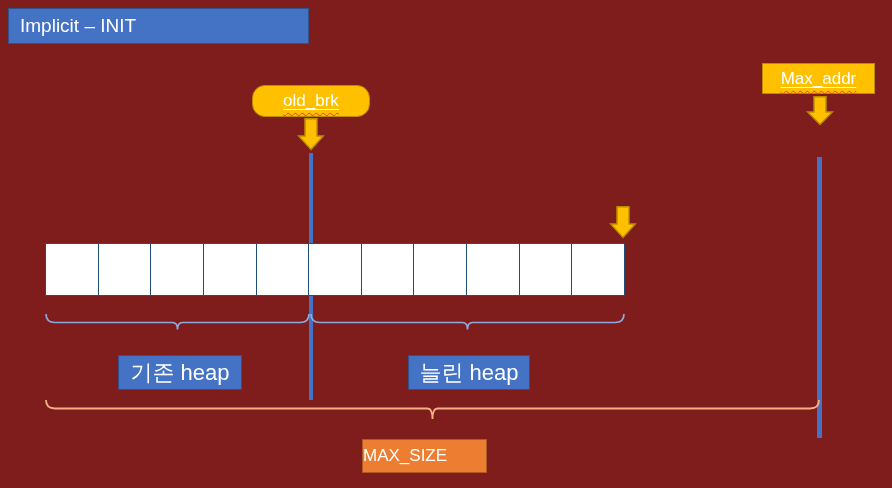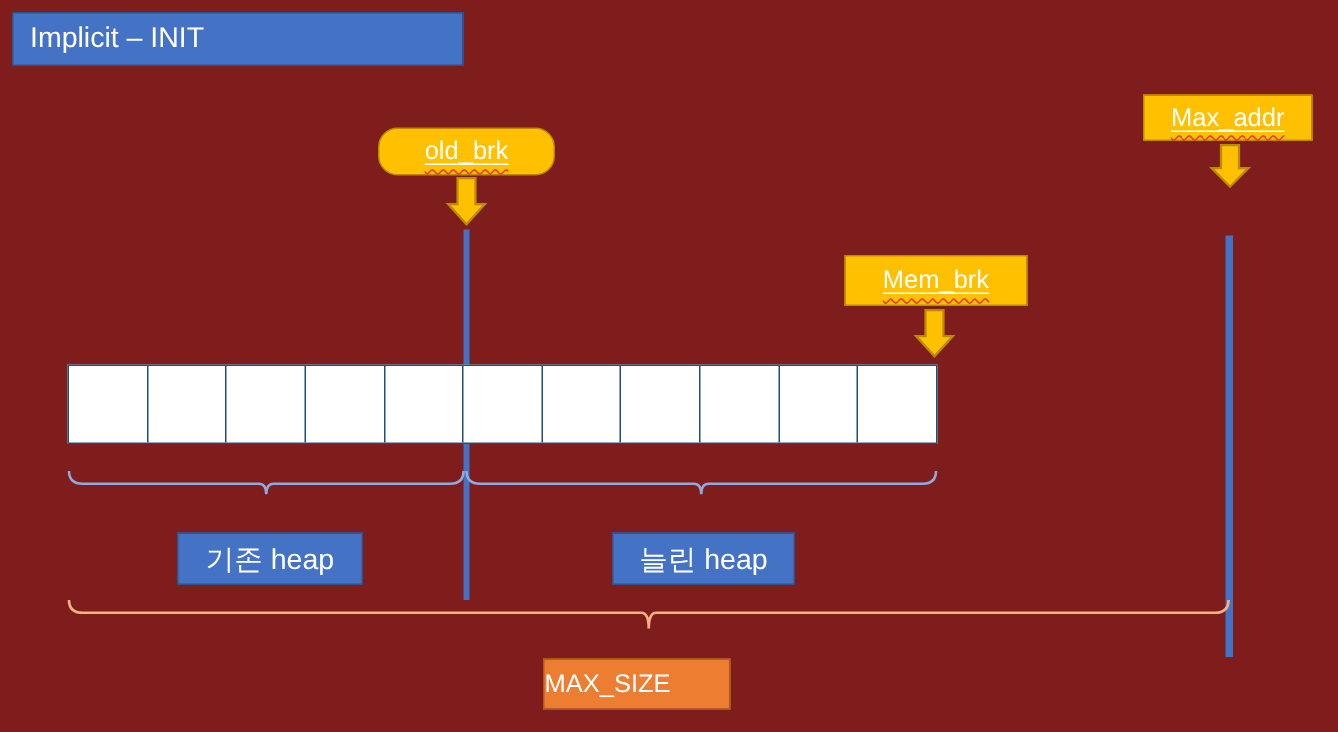--- a/index.html
+++ b/index.html
@@ -29,21 +29,21 @@
     color:#fff;font-size:17px;
   }
   .u{text-decoration:underline;text-decoration-thickness:1px;text-underline-offset:3px;}
   .squiggle{text-decoration:underline wavy #e8402f;text-decoration-thickness:1px;text-underline-offset:6px;}
 
   
   .blue-label{
     background:#4472C4;border:1.5px solid #2F528F;
     box-sizing:border-box;
     display:flex;align-items:center;justify-content:center;
-    color:#fff;font-size:19px;
+    color:#fff;font-size:22px;
   }
   .orange-label{
     background:#ED7D31;border:1.5px solid #AE5A21;
     box-sizing:border-box;
     display:flex;align-items:center;justify-content:flex-start;
     color:#fff;font-size:17px;
   }
 
   
   .cell-row{
@@ -72,23 +72,20 @@
     <span>Implicit – INIT</span>
   </div>
 
   <div class="abs marker-box" style="left:252px;top:85px;width:118px;height:32px;border-radius:13px;">
     <span class="u"><span class="squiggle">old_brk</span></span>
   </div>
   <svg class="abs" style="left:298px;top:118px;" width="26" height="33" viewBox="0 0 26 33">
     <polygon points="7,0.75 19,0.75 19,18 25.25,18 13,31.5 0.75,18 7,18" fill="#FFC000" stroke="#BC8C00" stroke-width="1.5"></polygon>
   </svg>
 
-  <div class="abs marker-box" style="left:563px;top:170px;width:122px;height:34px;">
-    <span class="u"><span class="squiggle">Mem_brk</span></span>
-  </div>
   <svg class="abs" style="left:610px;top:206px;" width="26" height="33" viewBox="0 0 26 33">
     <polygon points="7,0.75 19,0.75 19,18 25.25,18 13,31.5 0.75,18 7,18" fill="#FFC000" stroke="#BC8C00" stroke-width="1.5"></polygon>
   </svg>
 
   <div class="abs marker-box" style="left:762px;top:63px;width:113px;height:31px;">
     <span class="u"><span class="squiggle">Max_addr</span></span>
   </div>
   <svg class="abs" style="left:807px;top:96px;" width="26" height="30" viewBox="0 0 26 30">
     <polygon points="7,0.75 19,0.75 19,16 25.25,16 13,28.5 0.75,16 7,16" fill="#FFC000" stroke="#BC8C00" stroke-width="1.5"></polygon>
   </svg>

